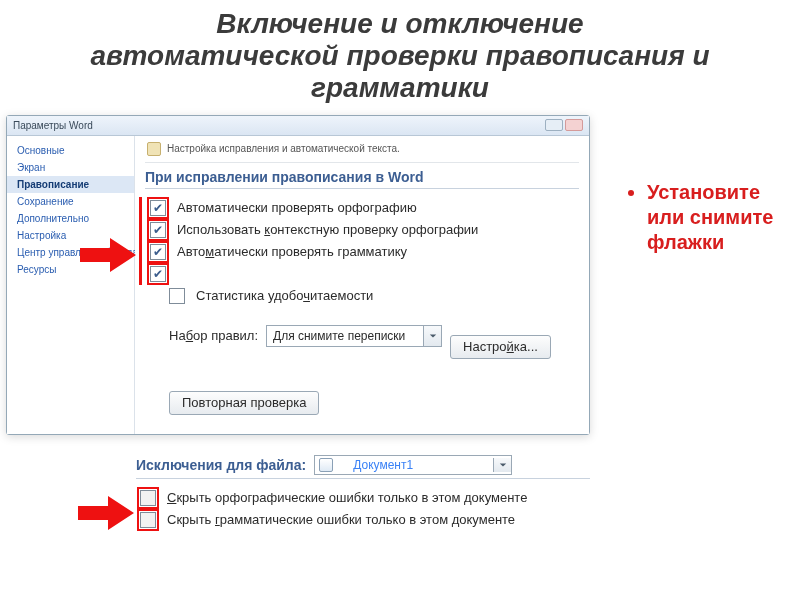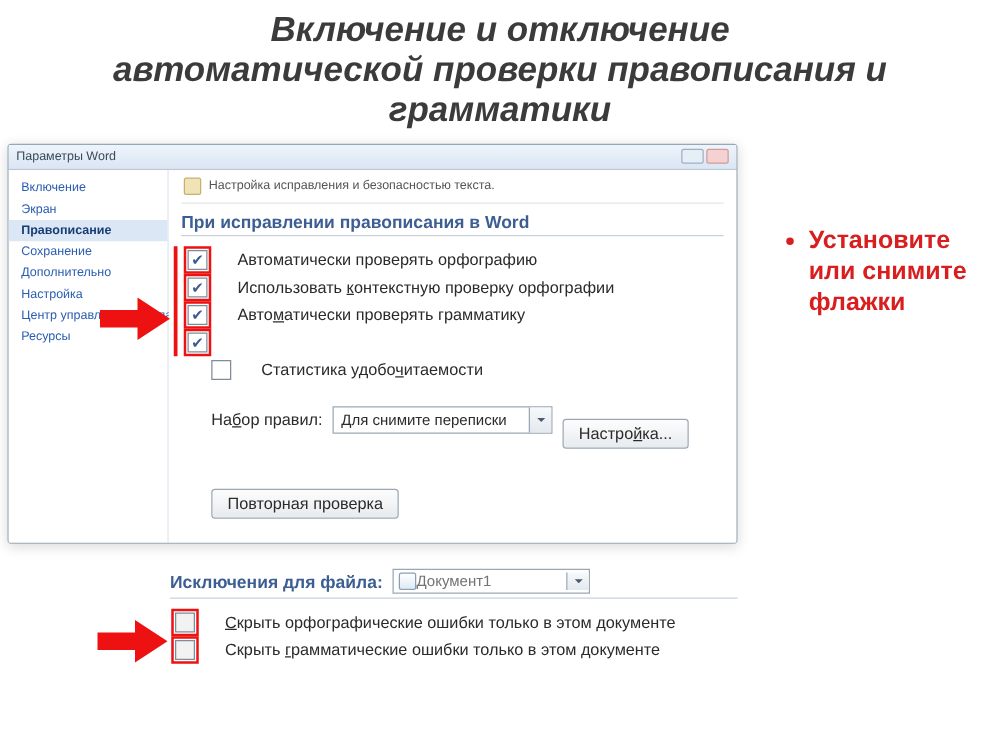--- a/index.html
+++ b/index.html
@@ -109,21 +109,21 @@
     font-weight: 700;
     color: #3c5e92;
     padding-bottom: 3px;
     border-bottom: 1px solid #c8d2de;
     margin-bottom: 8px;
   }
 
   .cb-row {
     display: flex;
     align-items: center;
-    gap: 24px;
+    gap: 11px;
     padding: 3px 0 3px 2px;
     font-size: 13px;
     color: #2b2b2b;
   }
   .cb {
     width: 16px; height: 16px;
     border: 1px solid #7f8c99;
     background: #fff;
     display: inline-flex;
     align-items: center;
@@ -193,22 +193,22 @@
     align-items: center;
     gap: 8px;
     font-size: 14px;
     font-weight: 700;
     color: #3c5e92;
     border-bottom: 1px solid #c8d2de;
     padding-bottom: 3px;
     margin-bottom: 8px;
   }
   .doc-icon {
-    display: inline-flex; align-items: center; gap: 0;
-    font-weight: 400; color:#737373; font-size: 12px;
+    display: inline-flex; align-items: center; gap: 20px;
+    font-weight: 400; color:#3b82f6; font-size: 12px;
   }
   .doc-icon .icon {
     width: 14px; height: 14px;
     border: 1px solid #8aa0b6;
     background: linear-gradient(#fff,#dfeaf5);
     border-radius: 2px;
   }
 
   .excl-rows { padding-left: 2px; }
   .excl-rows .cb-row .cb { background:#f2f2f2; }
@@ -245,34 +245,34 @@
 
   <div class="dialog">
     <div class="dlg-titlebar">
       <span>Параметры Word</span>
       <span class="spacer"></span>
       <span class="winbtn"></span>
       <span class="winbtn close"></span>
     </div>
     <div class="dlg-body">
       <div class="sidebar">
-        <div class="item">Включение</div>
+        <div class="item">Основные</div>
         <div class="item">Экран</div>
         <div class="item selected">Правописание</div>
         <div class="item">Сохранение</div>
         <div class="item">Дополнительно</div>
         <div class="item">Настройка</div>
         <div class="item">Центр управления безопасностью</div>
         <div class="item">Ресурсы</div>
       </div>
 
       <div class="main-pane">
         <div class="pane-caption">
           <span class="mini-icon"></span>
-          <span>Настройка исправления и безопасностью текста.</span>
+          <span>Настройка исправления и автоматической текста.</span>
         </div>
 
         <div class="section-head">При исправлении правописания в Word</div>
 
         <div class="group-hilite">
           <div class="cb-row">
             <span class="cb checked hilite"></span>
             <span>Автоматически проверять орфографию</span>
           </div>
           <div class="cb-row">

